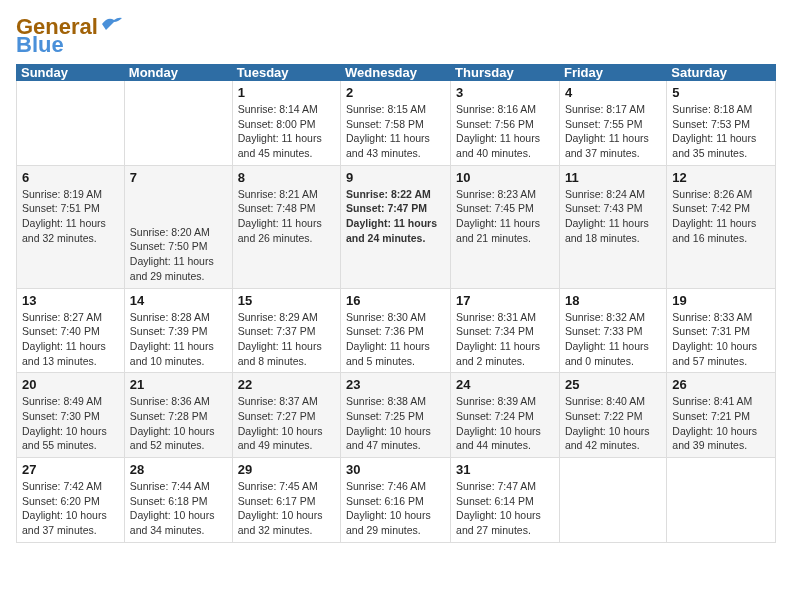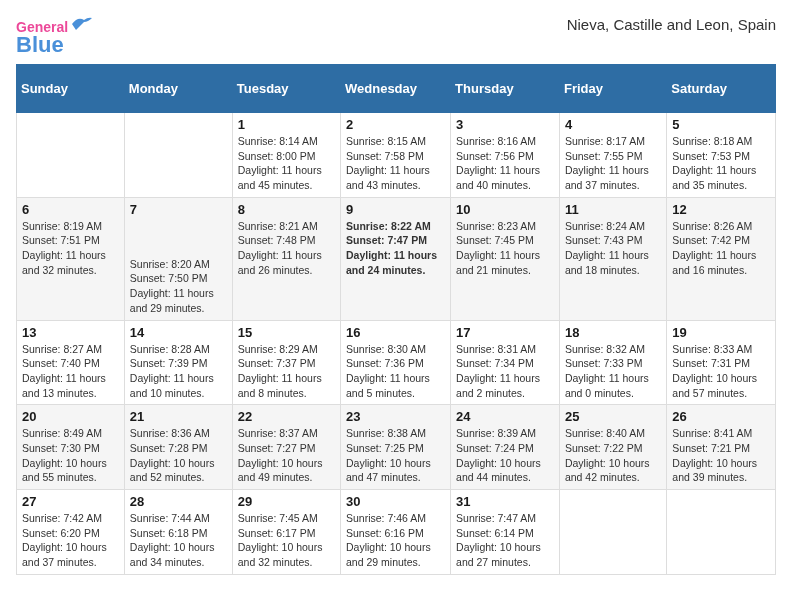--- a/index.html
+++ b/index.html
@@ -36,21 +36,21 @@
     table {
       width: 100%;
       border-collapse: collapse;
       font-size: 11px;
     }
     thead tr {
       background-color: #2e6da4;
       color: #fff;
     }
     thead th {
-      padding: 16px 4px;
+      padding: 0 4px;
       text-align: left;
       font-size: 13px;
       font-weight: bold;
       border: 1px solid #2e6da4;
     }
     tbody tr {
       border-bottom: 1px solid #ccc;
     }
     tbody tr:nth-child(odd) {
       background-color: #fff;
@@ -80,29 +80,28 @@
     .empty-cell {
       background: #fff;
     }
   </style>
 </head>
 <body>
 
 <div class="header">
   <div class="logo">
     <div style="display:flex;align-items:center;">
-      <span style="font-size:14px;font-weight:bold;color:#ec4899;line-height:1;">General</span>
+      <span style="font-size:22px;font-weight:bold;color:#a16207;line-height:1;">General</span>
       <svg width="22" height="16" viewBox="0 0 22 16" style="margin-left:2px;margin-bottom:6px;">
         <path d="M2,8 Q8,0 14,4 Q18,1 22,2 Q18,6 14,6 Q10,10 6,14 Z" fill="#4a90d9"></path>
       </svg>
     </div>
     <span style="font-size:22px;font-weight:bold;color:#4a90d9;line-height:1;margin-top:-4px;">Blue</span>
   </div>
   <div class="title-area">
-    <div class="subtitle">Nieva, Castille and Leon, Spain</div>
   </div>
 </div>
 
 <table>
   <thead>
     <tr>
     <th>Sunday</th>
         <th>Monday</th>
         <th>Tuesday</th>
         <th>Wednesday</th>

